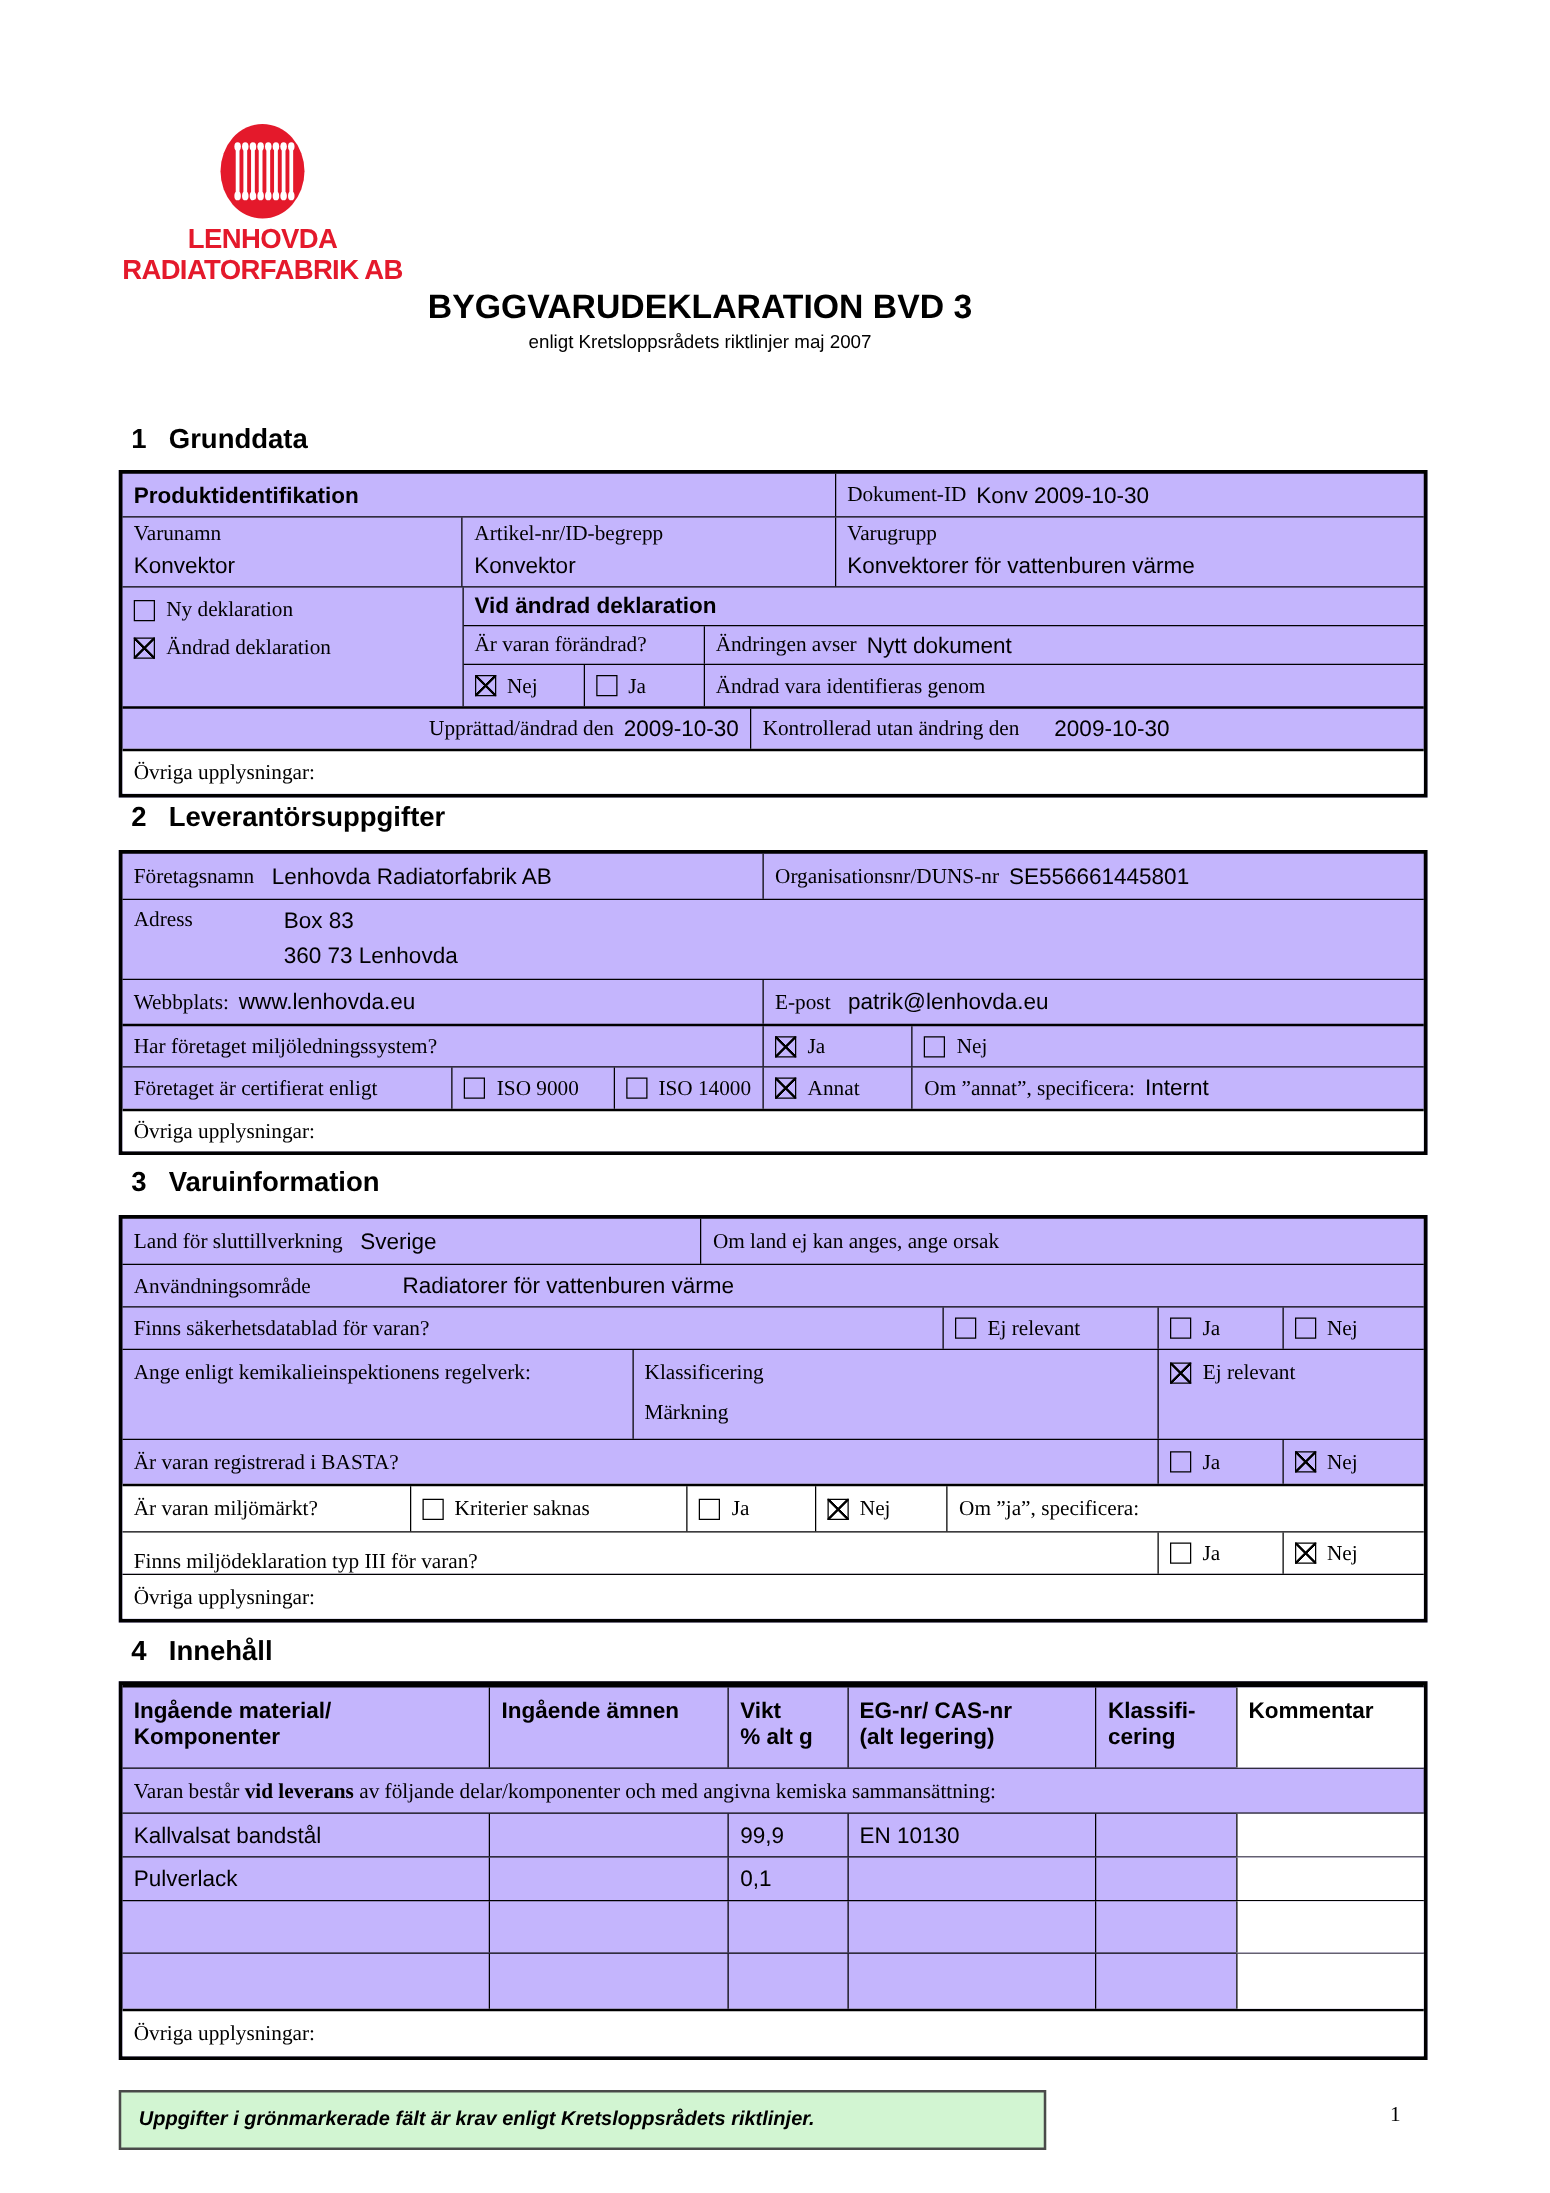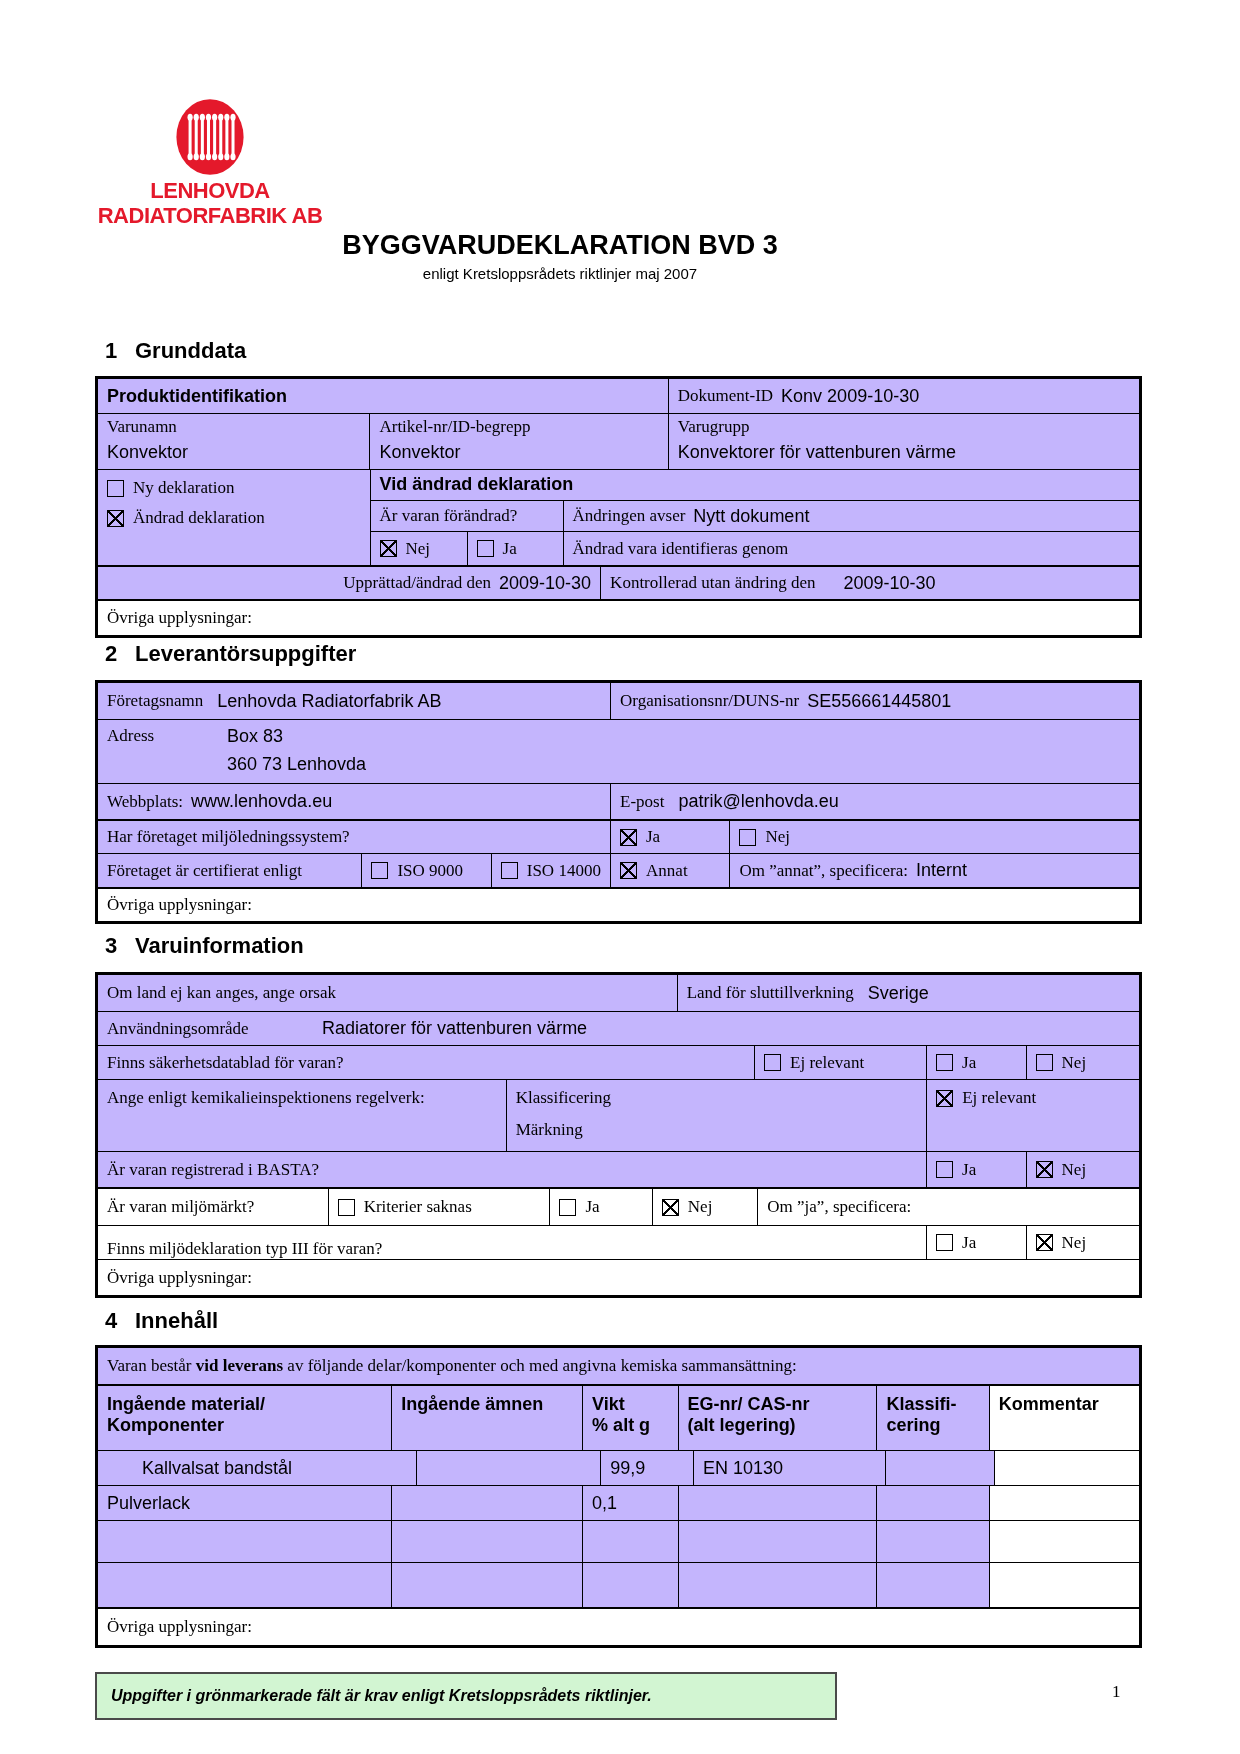--- a/index.html
+++ b/index.html
@@ -261,28 +261,28 @@
         </div>
     </div>
   </div>
 
   <div class="sec-head" style="top:933px;">
     <span class="num">3</span><span>Varuinformation</span>
   </div>
 
   <div class="tbl" style="top:972px;">
     <div class="row" style="height:36px;">
-      <div class="cell vc" style="width:582px;">
-          <span class="lbl">Om land ej kan anges, ange orsak</span>
-        </div>
       <div class="cell vc" style="width:465px;">
         <span class="lbl">Land för sluttillverkning</span>
           <span class="gap14"></span>
         <span class="val">Sverige</span>
       </div>
+      <div class="cell vc" style="width:582px;">
+          <span class="lbl">Om land ej kan anges, ange orsak</span>
+        </div>
     </div>
     <div class="row" style="height:34px;">
       <div class="cell vc" style="width:1047px;">
         <span class="lbl" style="width:215px;">Användningsområde</span>
         <span class="val">Radiatorer för vattenburen värme</span>
       </div>
     </div>
     <div class="row" style="height:34px;">
       <div class="cell vc" style="width:660px;">
           <span class="lbl">Finns säkerhetsdatablad för varan?</span>
@@ -364,25 +364,20 @@
           <span class="lbl">Övriga upplysningar:</span>
         </div>
     </div>
   </div>
 
   <div class="sec-head" style="top:1308px;">
     <span class="num">4</span><span>Innehåll</span>
   </div>
 
   <div class="tbl" style="top:1345px;">
-    <div class="row" style="height:36px;">
-      <div class="cell vc" style="width:1047px;">
-        <span class="lbl"><span>Varan består </span><span class="b">vid leverans</span><span> av följande delar/komponenter och med angivna kemiska sammansättning:</span></span>
-      </div>
-    </div>
     <div class="row thick" style="height:66px;">
       <div class="cell" style="width:295px;padding-top:8px;">
         <div class="hbold">
             <div>Ingående material/</div>
             <div>Komponenter</div>
           </div>
       </div>
       <div class="cell" style="width:192px;padding-top:8px;">
         <div class="hbold">Ingående ämnen</div>
       </div>
@@ -401,22 +396,27 @@
       <div class="cell" style="width:113px;padding-top:8px;">
         <div class="hbold">
             <div>Klassifi-</div>
             <div>cering</div>
           </div>
       </div>
       <div class="cell white" style="width:151px;padding-top:8px;">
         <div class="hbold">Kommentar</div>
       </div>
     </div>
+    <div class="row" style="height:36px;">
+      <div class="cell vc" style="width:1047px;">
+        <span class="lbl"><span>Varan består </span><span class="b">vid leverans</span><span> av följande delar/komponenter och med angivna kemiska sammansättning:</span></span>
+      </div>
+    </div>
     <div class="row" style="height:35px;">
-      <div class="cell vc" style="width:295px;margin-left:35px;">
+      <div class="cell vc" style="width:295px;">
           <span class="val">Kallvalsat bandstål</span>
         </div>
       <div class="cell vc" style="width:192px;">
           <span class="val"></span>
         </div>
       <div class="cell vc" style="width:96px;">
           <span class="val">99,9</span>
         </div>
       <div class="cell vc" style="width:200px;">
           <span class="val">EN 10130</span>

